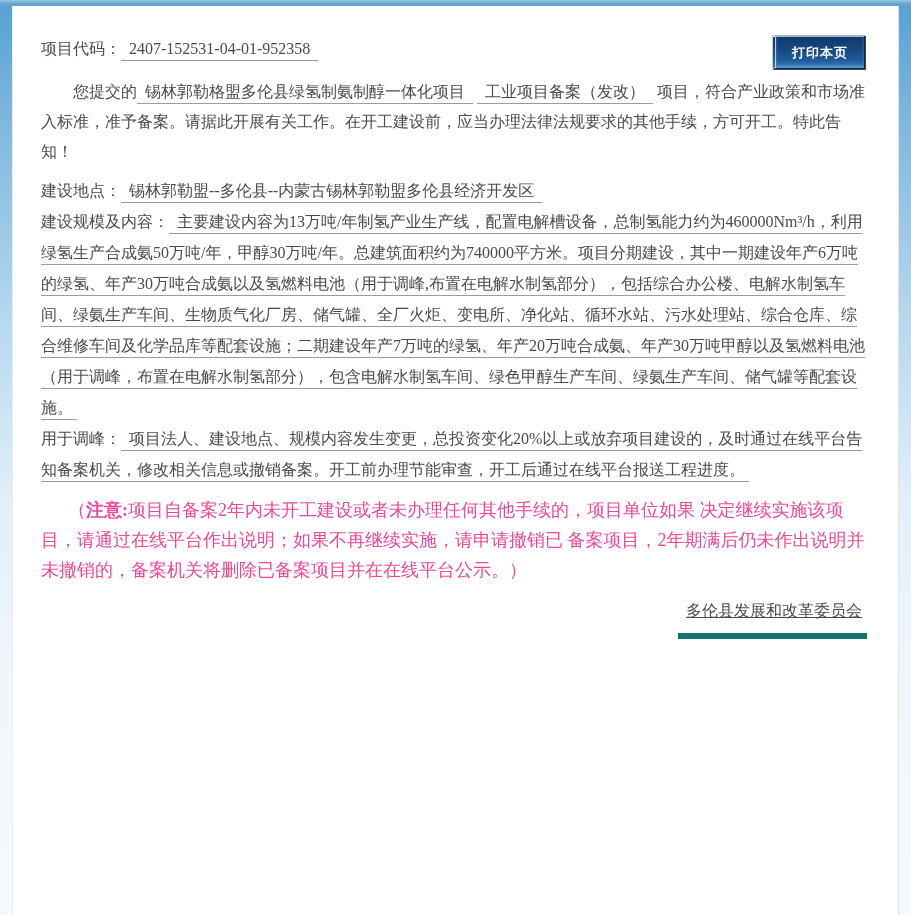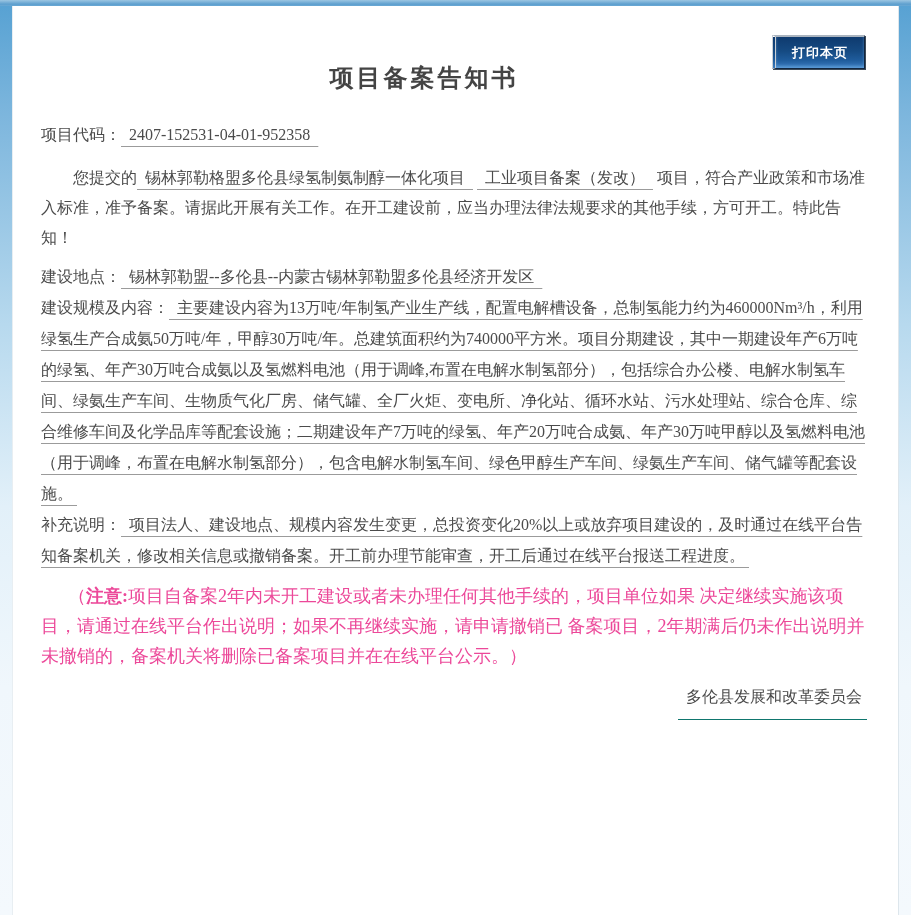--- a/index.html
+++ b/index.html
@@ -71,49 +71,49 @@
   }
   p.notice b { font-weight: bold; }
   p.signature {
     margin-top: 11px;
     text-align: right;
     font-size: 16px; line-height: 30px;
   }
   p.signature .sig-inner {
     display: inline-block;
     padding: 0 5px 7px 8px;
-    border-bottom: 1px solid #0f766e;
+    border-bottom: 6px solid #0f766e;
+    text-decoration: underline;
   }
 </style>
 </head>
 <body>
 
 <div class="topbar"></div>
 <div class="side-strip left"></div>
 <div class="side-strip right"></div>
 
 <div class="content">
 
   <button class="print-btn">打印本页</button>
 
-  <h1 class="doc-title">项目备案告知书</h1>
 
   <div class="field-top">
     <p><span class="label">项目代码：</span><span class="uv">  2407-152531-04-01-952358  </span></p>
   </div>
 
   <p class="para intro"><span>您提交的</span><span class="uv">  锡林郭勒格盟多伦县绿氢制氨制醇一体化项目  </span> <span class="uv">  工业项目备案（发改）  </span><span> 项目，符合产业政策和市场准入标准，准予备案。请据此开展有关工作。在开工建设前，应当办理法律法规要求的其他手续，方可开工。特此告知！</span></p>
 
   <div class="body-block">
     <p><span class="label">建设地点：</span><span class="uv">  锡林郭勒盟--多伦县--内蒙古锡林郭勒盟多伦县经济开发区  </span></p>
 
 
 
     <p><span class="label">建设规模及内容：</span><span class="uv">  主要建设内容为13万吨/年制氢产业生产线，配置电解槽设备，总制氢能力约为460000Nm³/h，利用绿氢生产合成氨50万吨/年，甲醇30万吨/年。总建筑面积约为740000平方米。项目分期建设，其中一期建设年产6万吨的绿氢、年产30万吨合成氨以及氢燃料电池（用于调峰,布置在电解水制氢部分），包括综合办公楼、电解水制氢车间、绿氨生产车间、生物质气化厂房、储气罐、全厂火炬、变电所、净化站、循环水站、污水处理站、综合仓库、综合维修车间及化学品库等配套设施；二期建设年产7万吨的绿氢、年产20万吨合成氨、年产30万吨甲醇以及氢燃料电池（用于调峰，布置在电解水制氢部分），包含电解水制氢车间、绿色甲醇生产车间、绿氨生产车间、储气罐等配套设施。 </span></p>
 
-    <p><span class="label">补充说明：</span><span class="uv">  项目法人、建设地点、规模内容发生变更，总投资变化20%以上或放弃项目建设的，及时通过在线平台告知备案机关，修改相关信息或撤销备案。开工前办理节能审查，开工后通过在线平台报送工程进度。 </span></p>
+    <p><span class="label">用于调峰：</span><span class="uv">  项目法人、建设地点、规模内容发生变更，总投资变化20%以上或放弃项目建设的，及时通过在线平台告知备案机关，修改相关信息或撤销备案。开工前办理节能审查，开工后通过在线平台报送工程进度。 </span></p>
   </div>
 
   <p class="notice"><span>（</span><b>注意:</b><span>项目自备案2年内未开工建设或者未办理任何其他手续的，项目单位如果 决定继续实施该项目，请通过在线平台作出说明；如果不再继续实施，请申请撤销已 备案项目，2年期满后仍未作出说明并未撤销的，备案机关将删除已备案项目并在在线平台公示。）</span></p>
 
   <p class="signature"><span class="sig-inner">多伦县发展和改革委员会</span></p>
 
 </div>
 
 </body></html>

